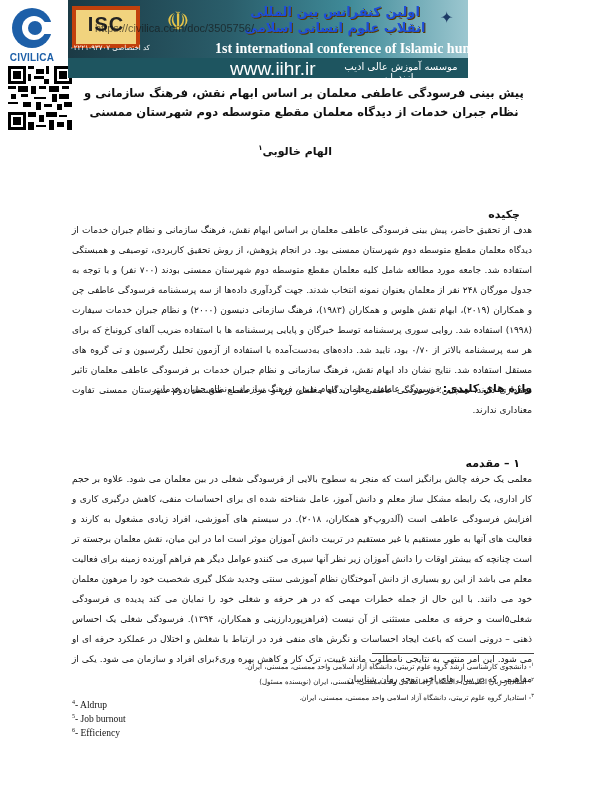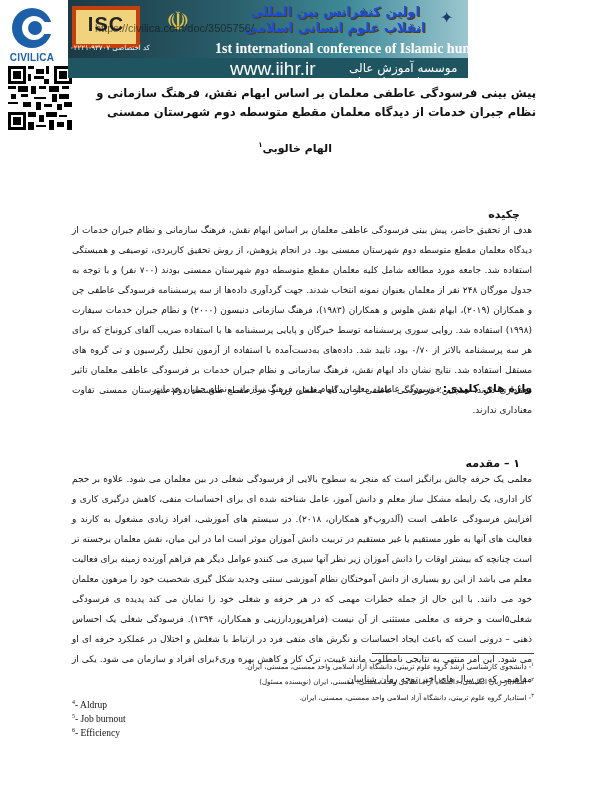--- a/index.html
+++ b/index.html
@@ -20,29 +20,29 @@
   
   .banner { position:absolute; left:68px; top:0; width:400px; height:78px; background:linear-gradient(90deg,#1b3a45 0%,#2a5d6a 40%,#3f8a98 70%,#9cc7d0 100%); overflow:hidden; }
   .banner-strip { position:absolute; left:68px; top:58px; width:400px; height:20px; background:#1e5560; }
   .isc-box { position:absolute; left:72px; top:6px; width:60px; height:34px; background:#f1d37e; border:4px solid #c2410c; }
   .isc-text { position:absolute; left:0; top:3px; width:60px; text-align:center; font-family:"Liberation Sans", sans-serif; font-weight:bold; font-size:20px; color:#222; letter-spacing:1px; }
   .emblem { position:absolute; left:165px; top:6px; width:26px; height:30px; color:#e5c348; font-size:26px; line-height:30px; text-align:center; }
   .banner-phone { position:absolute; left:70px; top:44px; font-size:7px; color:#fff; }
   .banner-fa-title { position:absolute; left:230px; top:4px; width:210px; direction:rtl; text-align:center; font-weight:bold; font-size:13px; color:#1d4ed8; text-shadow:1px 1px 0 #5a3a00; line-height:16px; }
   .banner-en { position:absolute; left:215px; top:41px; font-family:Liberation Serif, serif; font-size:14px; color:#fff; font-weight:bold; }
   .banner-www { position:absolute; left:230px; top:58px; font-family:"Liberation Sans", sans-serif; font-size:19px; color:#fff; }
-  .banner-inst { position:absolute; left:349px; top:61px; width:134px; direction:rtl; text-align:left; font-size:12px; color:#fff; }
+  .banner-inst { position:absolute; left:334px; top:61px; width:134px; direction:rtl; text-align:center; font-size:10px; color:#fff; }
   .banner-logo2 { position:absolute; left:440px; top:8px; width:18px; height:18px; color:#1d3b66; font-size:16px; }
   .url-overlay { position:absolute; left:95px; top:22px; font-family:"Liberation Sans", sans-serif; font-size:11px; color:rgba(20,20,20,0.65); }
 
   
-  .paper-title { position:absolute; left:72px; top:84px; width:464px; direction:rtl; font-weight:bold; font-size:11.5px; line-height:19px; }
+  .paper-title { position:absolute; left:72px; top:84px; width:464px; direction:rtl; text-align:center; font-weight:bold; font-size:11.5px; line-height:19px; }
 
   
-  .authors { position:absolute; left:250px; top:138px; width:82px; direction:rtl; text-align:right; font-weight:bold; font-size:11px; line-height:15px; }
+  .authors { position:absolute; left:250px; top:138px; width:82px; direction:rtl; text-align:right; font-weight:bold; font-size:11px; line-height:20px; }
   .authors sup { font-size:7px; }
 
   
   .section-head { position:absolute; direction:rtl; text-align:right; font-weight:bold; font-size:11px; }
   .abstract-head { right:80px; top:208px; }
   .body-text { position:absolute; left:72px; width:460px; direction:rtl; text-align:justify; text-align-last:right; font-size:9px; line-height:20px; }
   .abstract-body { top:220px; }
   .keywords { position:absolute; left:72px; top:381px; width:460px; direction:rtl; text-align:right; font-size:9px; line-height:16px; }
   .keywords .kw-label { font-weight:bold; font-size:11px; }
 

